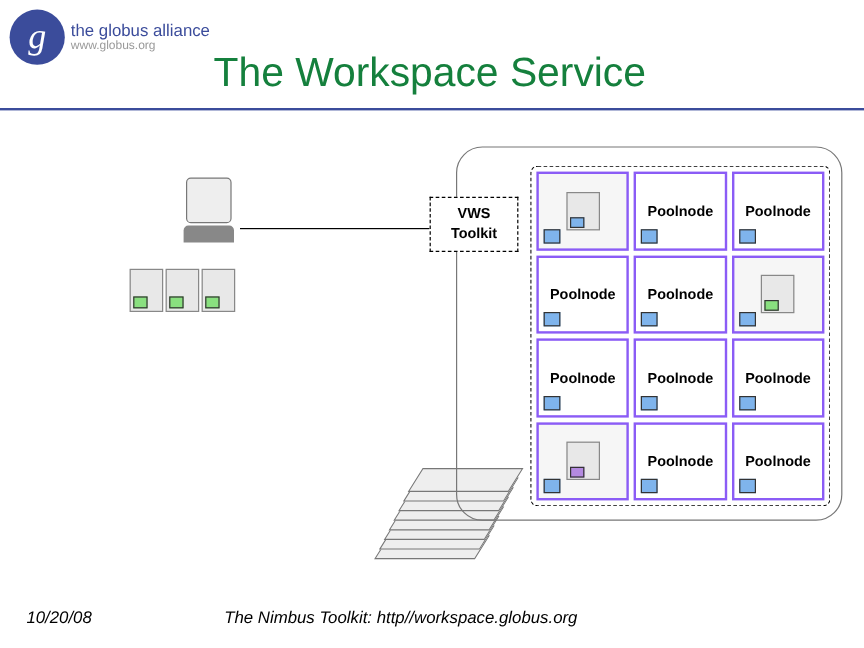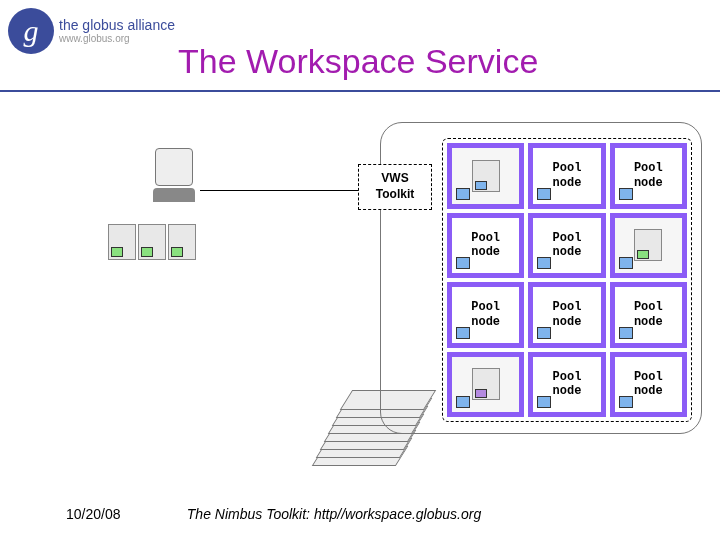--- a/index.html
+++ b/index.html
@@ -40,21 +40,21 @@
   }
   .logo-sub {
     color: #999;
     font-size: 10px;
   }
   .title {
     position: absolute;
     top: 42px;
     left: 178px;
     font-size: 34px;
-    color: #a21caf;
+    color: #15803d;
     font-family: Verdana, Geneva, sans-serif;
     text-align: center;
   }
   .header-line {
     position: absolute;
     top: 90px;
     left: 0;
     width: 720px;
     height: 2px;
     background: #3b4c9b;
@@ -160,32 +160,31 @@
   }
   .grid {
     width: 100%;
     height: 100%;
     display: grid;
     grid-template-columns: repeat(3, 1fr);
     grid-template-rows: repeat(4, 1fr);
     gap: 4px;
   }
   .pool {
-    border: 5px solid #8b5cf6;
+    border: 2px solid #8b5cf6;
     background: #fff;
     font-size: 12px;
     font-weight: bold;
     text-align: center;
     line-height: 1.2;
     display: flex;
-    flex-direction: column;
+    flex-direction: row;
     align-items: center;
     justify-content: center;
     position: relative;
-    font-family: Liberation Mono, monospace;
   }
   .pool.with-icon {
     background: #f6f6f6;
   }
   .pool.with-icon .srv {
     width: 26px;
     height: 30px;
     background: #e8e8e8;
     border: 1px solid #888;
     position: relative;
@@ -226,22 +225,22 @@
     height: 18px;
     border: 1px solid #777;
     background: #eee;
     transform: skewX(-32deg);
   }
   
   .date {
     position: absolute;
     bottom: 18px;
     left: 22px;
+    font-style: italic;
     font-size: 14px;
-    margin-left: 44px;
   }
   .footer-title {
     position: absolute;
     bottom: 18px;
     left: 0;
     width: 668px;
     text-align: center;
     font-style: italic;
     font-size: 14px;
   }

